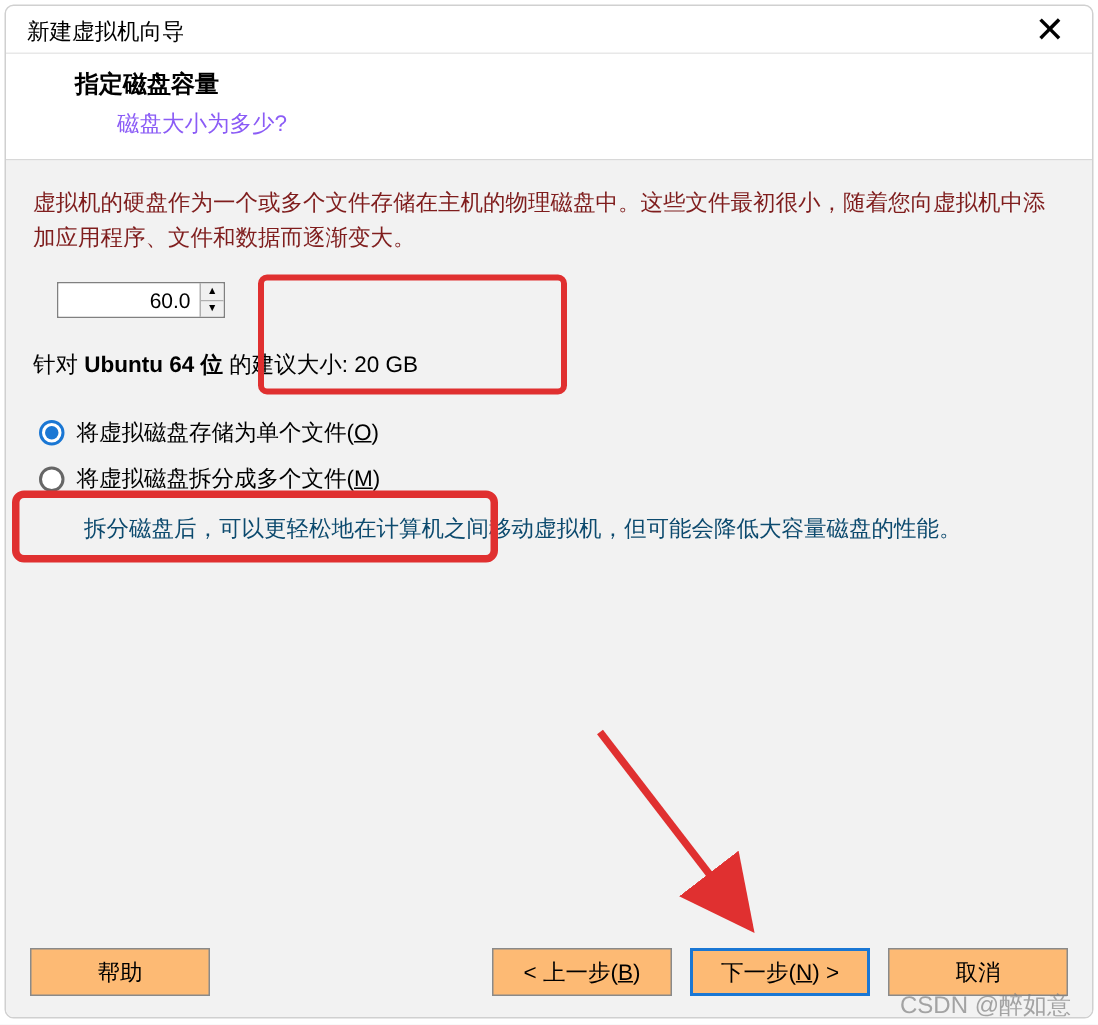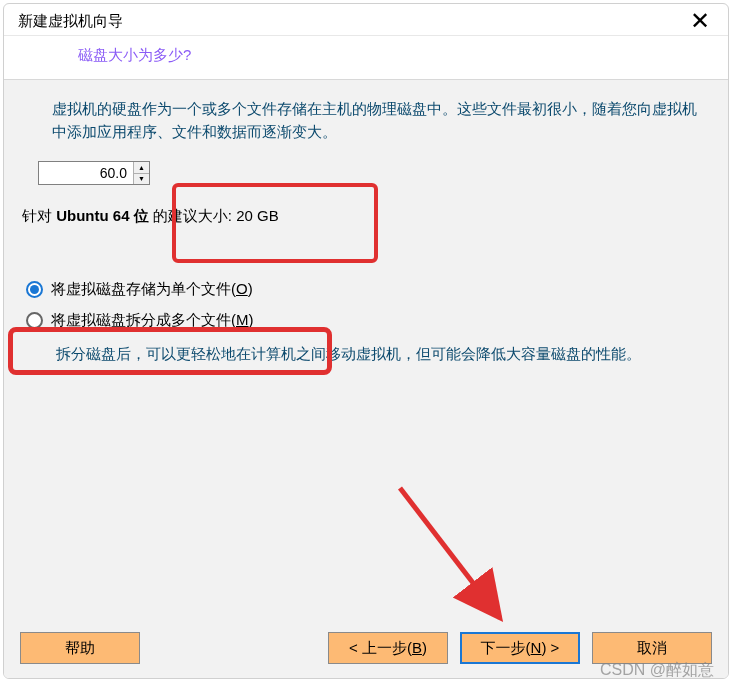--- a/index.html
+++ b/index.html
@@ -42,21 +42,21 @@
     }
     .header-title { font-weight: bold; font-size: 16px; margin-bottom: 6px; }
     .header-sub { font-size: 15px; margin-left: 28px; color: #8b5cf6; }
     .content {
       flex: 1;
       background: #f2f2f2;
       padding: 18px 18px 14px 18px;
       position: relative;
       overflow: hidden;
     }
-    .desc { font-size: 15px; line-height: 1.5; margin-bottom: 18px; color: #0c4a6e; margin-left: 30px; }
+    .desc { font-size: 15px; line-height: 1.5; margin-bottom: 18px; color: #7f1d1d; }
     .size-row { display: flex; align-items: center; margin-bottom: 22px; font-size: 15px; }
     .size-label { }
     .spinner-wrap {
       margin-left: 16px;
       display: flex;
       align-items: stretch;
       border: 1px solid #808080;
       background: #fff;
       height: 24px;
     }
@@ -73,21 +73,21 @@
       border-left: 1px solid #b0b0b0;
       width: 16px;
     }
     .spinner-btns .sb {
       flex: 1;
       display: flex; align-items: center; justify-content: center;
       font-size: 7px; cursor: pointer;
       background: #f0f0f0;
     }
     .spinner-btns .sb:first-child { border-bottom: 1px solid #b0b0b0; }
-    .recommend { font-size: 15px; margin-bottom: 48px; }
+    .recommend { font-size: 15px; margin-bottom: 20px; }
     .radio-group { }
     .radio-row {
       display: flex; align-items: center;
       padding: 6px 4px;
       font-size: 15px;
     }
     .radio {
       width: 17px; height: 17px;
       border: 2px solid #1a77d4;
       border-radius: 50%;
@@ -163,20 +163,21 @@
 </head>
 <body>
 
 <div class="dialog">
   <div class="titlebar">
     <span class="titlebar-title">新建虚拟机向导</span>
     <span class="close-btn">✕</span>
   </div>
 
   <div class="header">
+    <div class="header-title">指定磁盘容量</div>
     <div class="header-sub">磁盘大小为多少?</div>
   </div>
 
   <div class="content">
     <div class="desc">虚拟机的硬盘作为一个或多个文件存储在主机的物理磁盘中。这些文件最初很小，随着您向虚拟机中添加应用程序、文件和数据而逐渐变大。</div>
 
     <div class="size-row">
       <div class="spinner-wrap">
         <input class="spinner-input" value="60.0" style="">
         <div class="spinner-btns">

